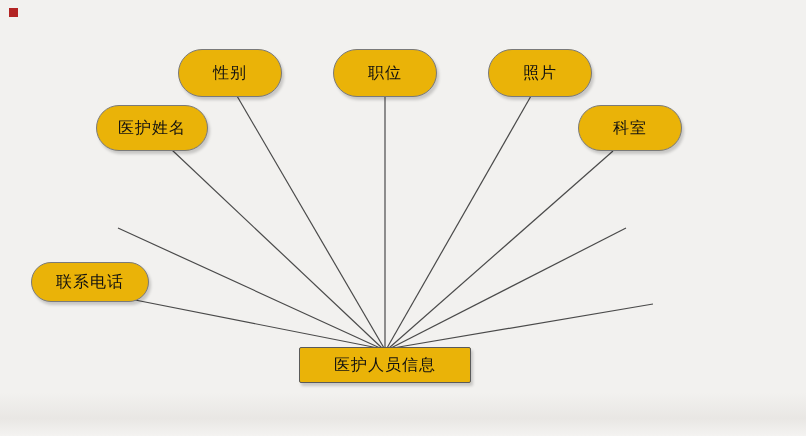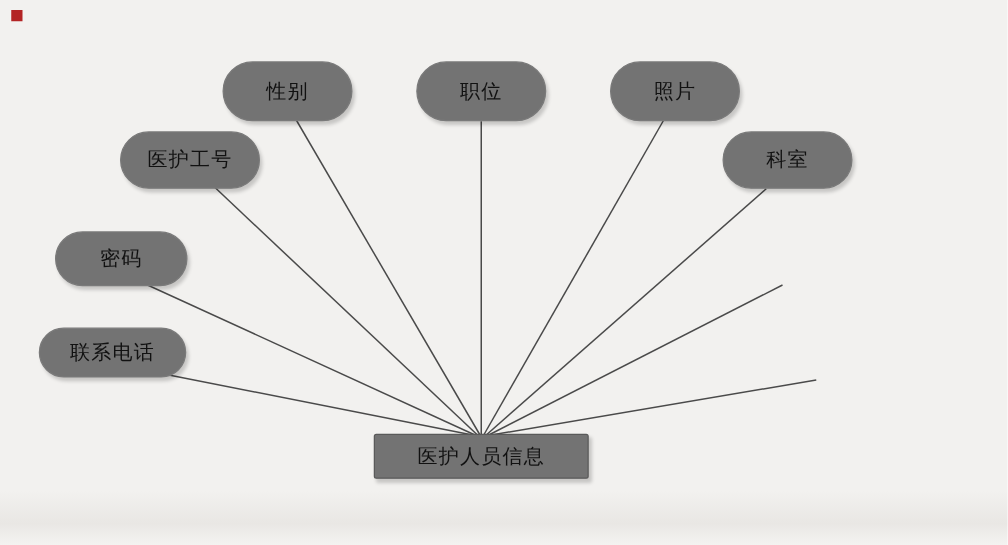--- a/index.html
+++ b/index.html
@@ -17,21 +17,21 @@
     left: 0; top: 0;
     width: 806px; height: 436px;
   }
   svg.wires {
     position: absolute;
     left: 0; top: 0;
     width: 806px; height: 436px;
   }
   .node {
     position: absolute;
-    background: #737373;
+    background: #eab308;
     border: 1.6px solid #7a7a7a;
     display: flex;
     align-items: center;
     justify-content: center;
     font-size: 16px;
     color: #111111;
     box-shadow: 2px 3px 3px rgba(0,0,0,0.18);
     letter-spacing: 1px;
     white-space: nowrap;
   }
@@ -63,26 +63,23 @@
     <line x1="531" y1="96" x2="387" y2="348" stroke="#4a4a4a" stroke-width="1.2"></line>
     <line x1="613" y1="151" x2="389" y2="348" stroke="#4a4a4a" stroke-width="1.2"></line>
     <line x1="626" y1="228" x2="391" y2="348" stroke="#4a4a4a" stroke-width="1.2"></line>
     <line x1="653" y1="304" x2="393" y2="348" stroke="#4a4a4a" stroke-width="1.2"></line>
   </svg>
 
   <div class="node stadium" style="left:31px;  top:262px; width:118px; height:40px;">
     <span>联系电话</span>
   </div>
 
-  <div class="node stadium" style="left:44px;  top:185px; width:106px; height:44px;">
-    <span>密码</span>
-  </div>
 
   <div class="node stadium" style="left:96px;  top:105px; width:112px; height:46px;">
-    <span>医护工号</span>
+    <span>医护姓名</span>
   </div>
 
   <div class="node stadium" style="left:178px; top:49px;  width:104px; height:48px;">
     <span>性别</span>
   </div>
 
   <div class="node stadium" style="left:333px; top:49px;  width:104px; height:48px;align-items:center;">
     <span>职位</span>
   </div>
 

